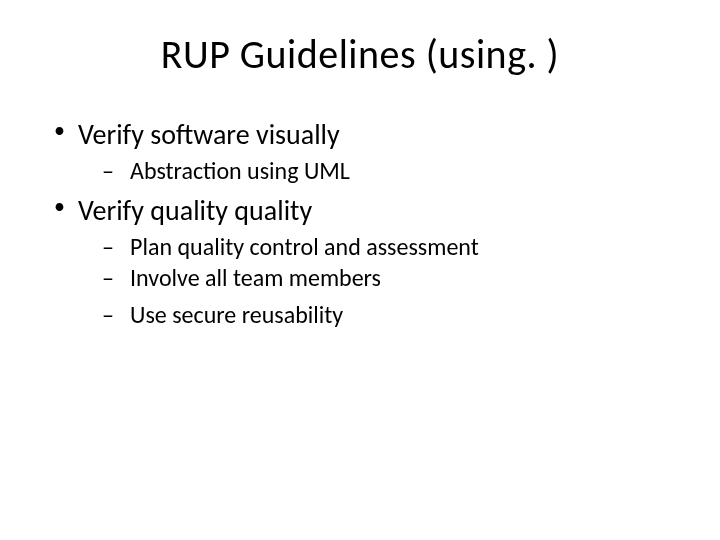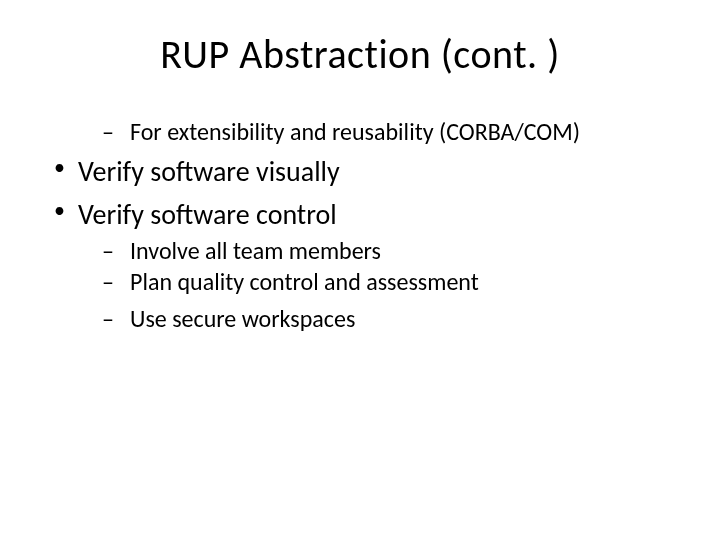--- a/index.html
+++ b/index.html
@@ -47,30 +47,30 @@
       position: absolute;
       left: 52px;
       top: 0;
       font-size: 24px;
     }
     .block { margin-bottom: 8px; }
   </style>
 </head>
 <body>
 
-<h1 class="title">RUP Abstraction (cont. )</h1>
+<h1 class="title">RUP Guidelines (using. )</h1>
 
 <div class="content">
   <div class="block">
-    <div class="l2">For extensibility and reusability (CORBA/COM)</div>
   </div>
   <div class="block">
     <div class="l1">Verify software visually</div>
+    <div class="l2">Abstraction using UML</div>
   </div>
   <div class="block">
-    <div class="l1">Verify software control</div>
+    <div class="l1">Verify quality quality</div>
+    <div class="l2">Plan quality control and assessment</div>
     <div class="l2">Involve all team members</div>
-    <div class="l2">Plan quality control and assessment</div>
   </div>
   <div class="block">
-    <div class="l2">Use secure workspaces</div>
+    <div class="l2">Use secure reusability</div>
   </div>
 </div>
 
 </body></html>

